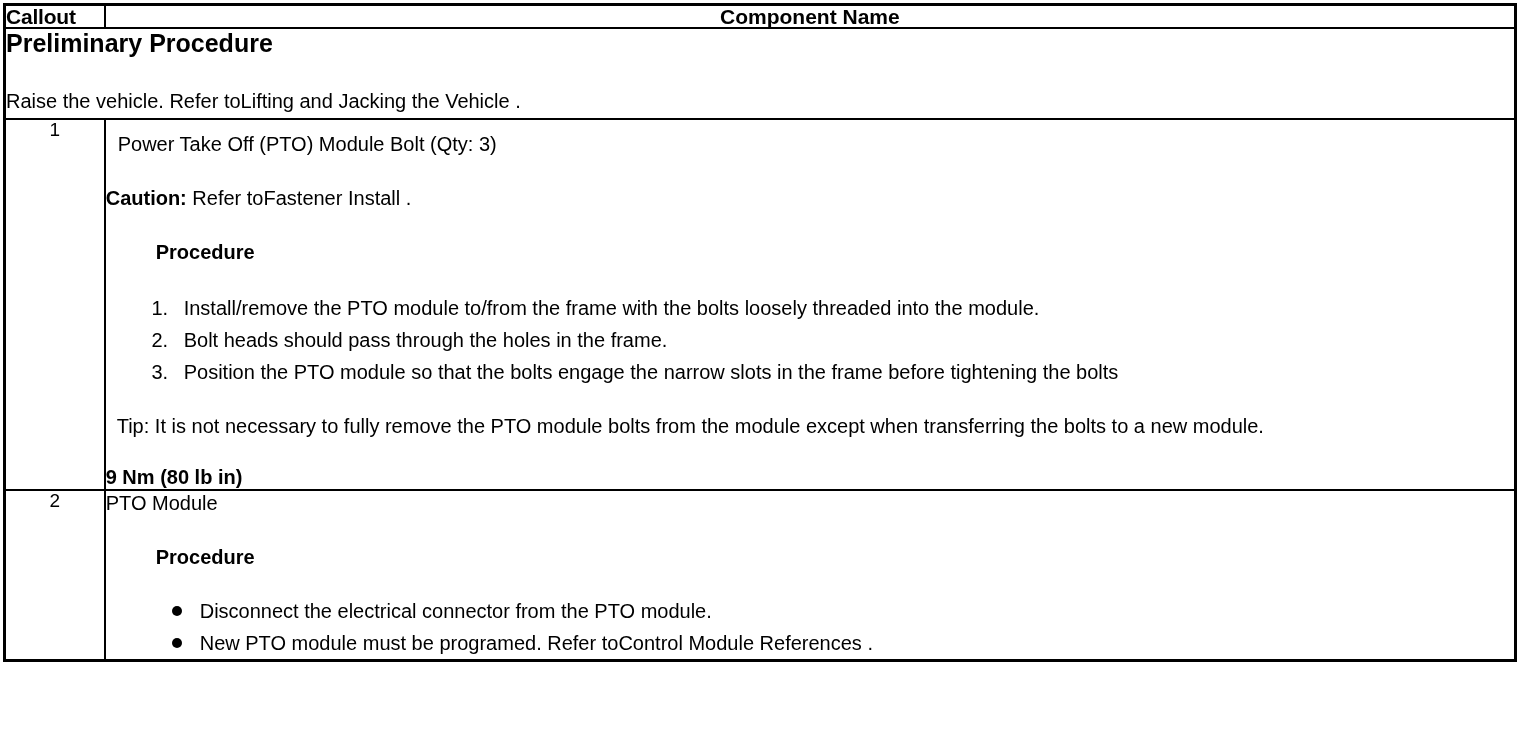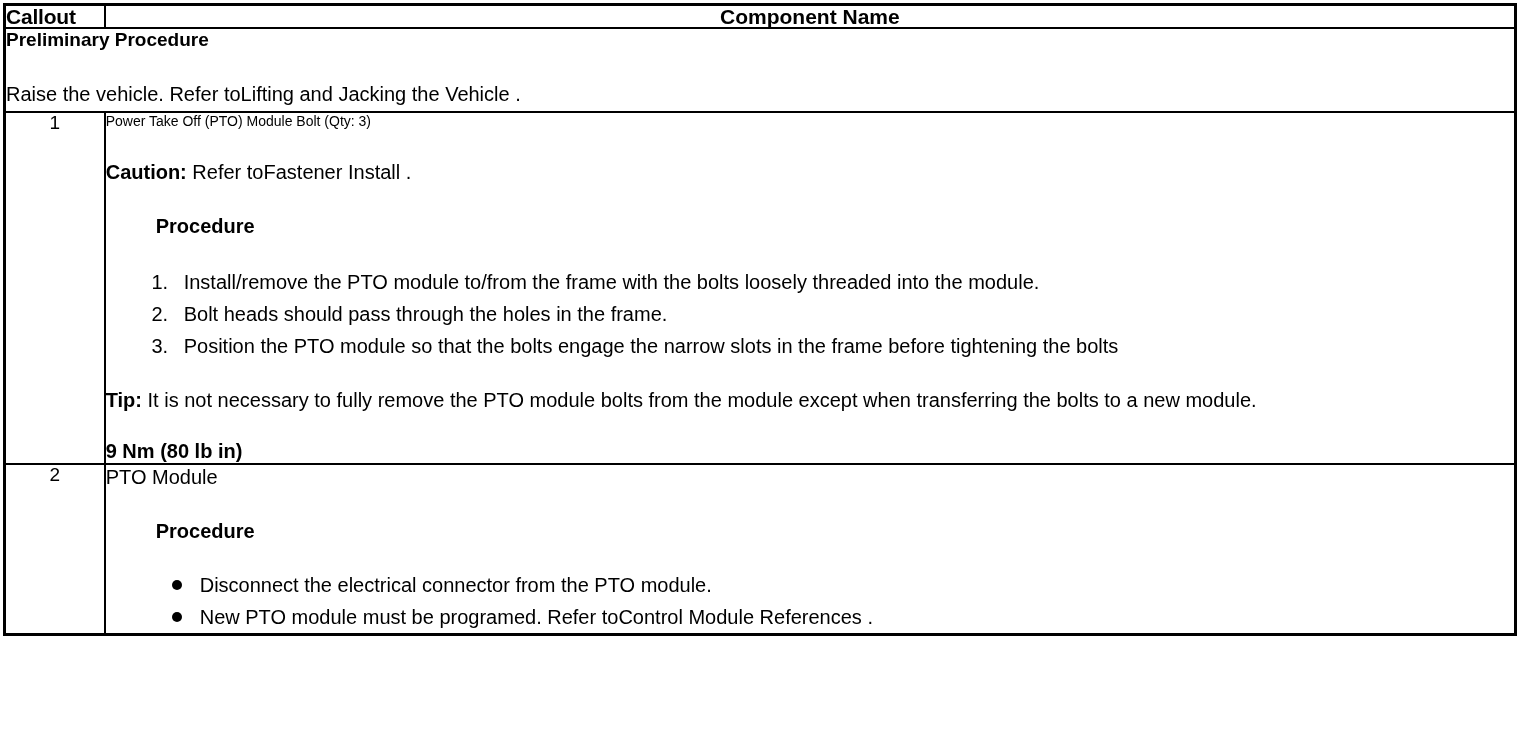--- a/index.html
+++ b/index.html
@@ -57,21 +57,21 @@
     text-align: center;
     padding: 4px 0 6px 0;
     line-height: 1.0;
   }
 
   
   .prelim-cell {
     padding: 8px 8px 12px 8px;
   }
   .prelim-title {
-    font-size: 19px;
+    font-size: 25px;
     font-weight: bold;
     margin: 0 0 0 0;
     line-height: 1.15;
   }
   .prelim-text {
     font-size: 20px;
     font-weight: normal;
     margin: 32px 0 5px 0;
     line-height: 1.15;
   }
@@ -86,22 +86,22 @@
   }
 
   
   .body-cell {
     padding: 8px 10px 10px 8px;
     font-size: 20px;
     line-height: 1.15;
   }
 
   .lead-line {
-    margin: 0;
-    font-size: 14px;
+    margin: 12px;
+    font-size: 20px;
     line-height: 1.2;
   }
 
   .caution-line {
     margin: 30px 0 0 0;
     font-size: 20px;
     line-height: 1.2;
   }
   .caution-line b { font-weight: bold; }
 
@@ -146,21 +146,21 @@
     background: #000000;
     border-radius: 50%;
   }
 
   .tip-block {
     margin: 26px 0 0 0;
     font-size: 20px;
     line-height: 1.25;
     max-width: 1360px;
   }
-  .tip-block b { font-weight: bold; }
+  .tip-block b { font-weight: normal; padding-left: 11px; }
 
   .torque-spec {
     margin: 26px 0 0 0;
     font-size: 20px;
     font-weight: bold;
     line-height: 1.2;
   }
 
   .row2-lead {
     margin: 0;

